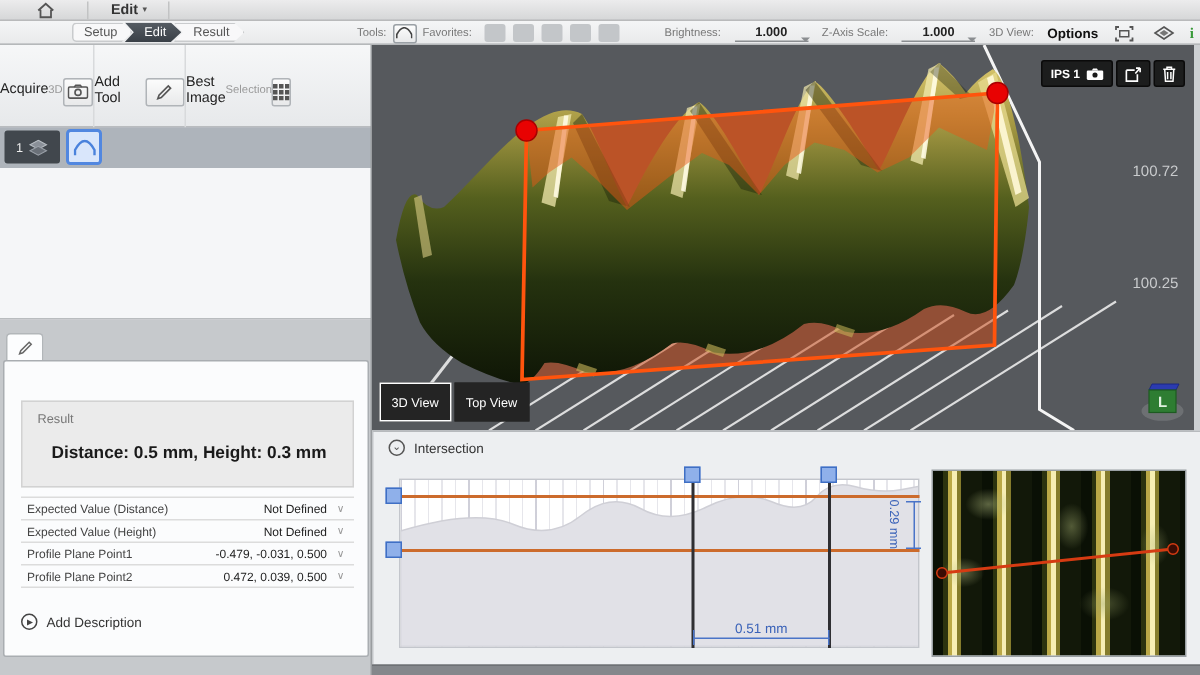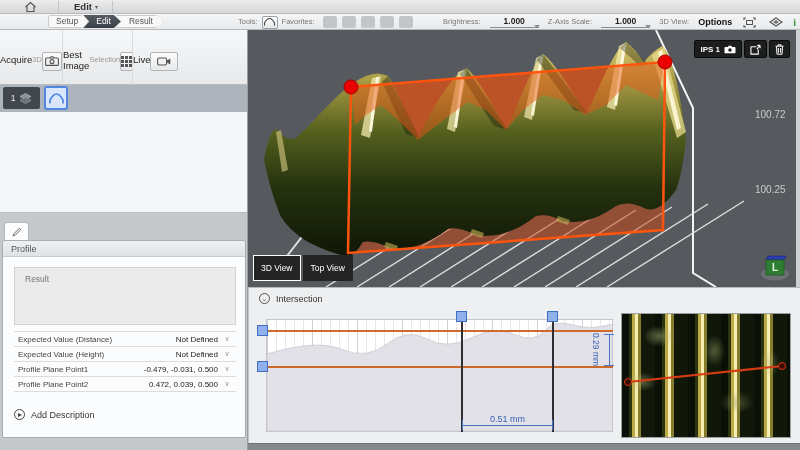--- a/index.html
+++ b/index.html
@@ -205,49 +205,48 @@
       <span class="action-label">Acquire</span>
       <span class="action-sub">3D</span>
       <span class="action-btn">
         <svg width="14" height="10" viewBox="0 0 14 10">
             <rect x="0.6" y="2" width="12.8" height="7.4" rx="1" fill="none" stroke="#555" stroke-width="1.1"></rect>
             <path d="M4.5 2 L5.5 0.8 H8.5 L9.5 2" fill="none" stroke="#555" stroke-width="1"></path>
             <circle cx="7" cy="5.6" r="2" fill="none" stroke="#555" stroke-width="1.1"></circle>
           </svg>
       </span>
     </div>
+    <div class="action-col" style="width:61px">
+      <span class="action-label">Add Tool</span>
+      <span class="action-sub"></span>
+      <span class="action-btn">
+        <svg width="11" height="11" viewBox="0 0 11 11">
+            <path d="M1.2 9.8 L2 7.5 L8.2 1.3 L9.7 2.8 L3.5 9 Z" fill="none" stroke="#555" stroke-width="1.1"></path>
+          </svg>
+      </span>
+    </div>
     <div class="action-col" style="width:70px">
       <span class="action-label">Best Image</span>
       <span class="action-sub">Selection</span>
       <span class="action-btn">
         <svg width="11" height="11" viewBox="0 0 11 11">
             <g fill="#555">
               <rect x="0" y="0" width="3" height="3"></rect>
               <rect x="4" y="0" width="3" height="3"></rect>
               <rect x="8" y="0" width="3" height="3"></rect>
               <rect x="0" y="4" width="3" height="3"></rect>
               <rect x="4" y="4" width="3" height="3"></rect>
               <rect x="8" y="4" width="3" height="3"></rect>
               <rect x="0" y="8" width="3" height="3"></rect>
               <rect x="4" y="8" width="3" height="3"></rect>
               <rect x="8" y="8" width="3" height="3"></rect>
             </g>
           </svg>
       </span>
     </div>
-    <div class="action-col" style="width:55px">
-      <span class="action-label">Live</span>
-      <span class="action-sub"></span>
-      <span class="action-btn">
-        <svg width="14" height="9" viewBox="0 0 14 9">
-            <rect x="0.6" y="1" width="9" height="7" rx="1.5" fill="none" stroke="#555" stroke-width="1.1"></rect>
-            <path d="M10 3.5 L13.3 1.5 V7.5 L10 5.5 Z" fill="#555"></path>
-          </svg>
-      </span>
-    </div>
   </div>
 
   <div id="thumb-row">
     <span id="thumb-layer">
       <span class="idx">1</span>
       <svg width="13" height="11" viewBox="0 0 13 11">
           <path d="M6.5 0.5 L12 3.5 L6.5 6.5 L1 3.5 Z" fill="#8a9098" stroke="#b8bec4" stroke-width="0.7"></path>
           <path d="M6.5 4.5 L12 7.5 L6.5 10.5 L1 7.5 Z" fill="#6a7078" stroke="#9aa0a8" stroke-width="0.7"></path>
         </svg>
     </span>
@@ -259,23 +258,23 @@
   </div>
   <div id="list-area"></div>
 
   <div id="profile-tab">
     <svg width="10" height="10" viewBox="0 0 11 11">
         <path d="M1.2 9.8 L2 7.5 L8.2 1.3 L9.7 2.8 L3.5 9 Z" fill="none" stroke="#666" stroke-width="1.1"></path>
       </svg>
   </div>
 
   <div id="profile-card">
-    <div id="profile-header">Profile</div>
     <div id="result-box">
       <span id="result-label">Result</span>
+      <span id="result-value">Distance: 0.5 mm, Height: 0.3 mm</span>
     </div>
     <div id="prop-table">
       <div class="prop-row">
         <span class="prop-label">Expected Value (Distance)</span>
         <span class="prop-value">Not Defined</span>
         <span class="prop-chevron">∨</span>
       </div>
       <div class="prop-row">
         <span class="prop-label">Expected Value (Height)</span>
         <span class="prop-value">Not Defined</span>

